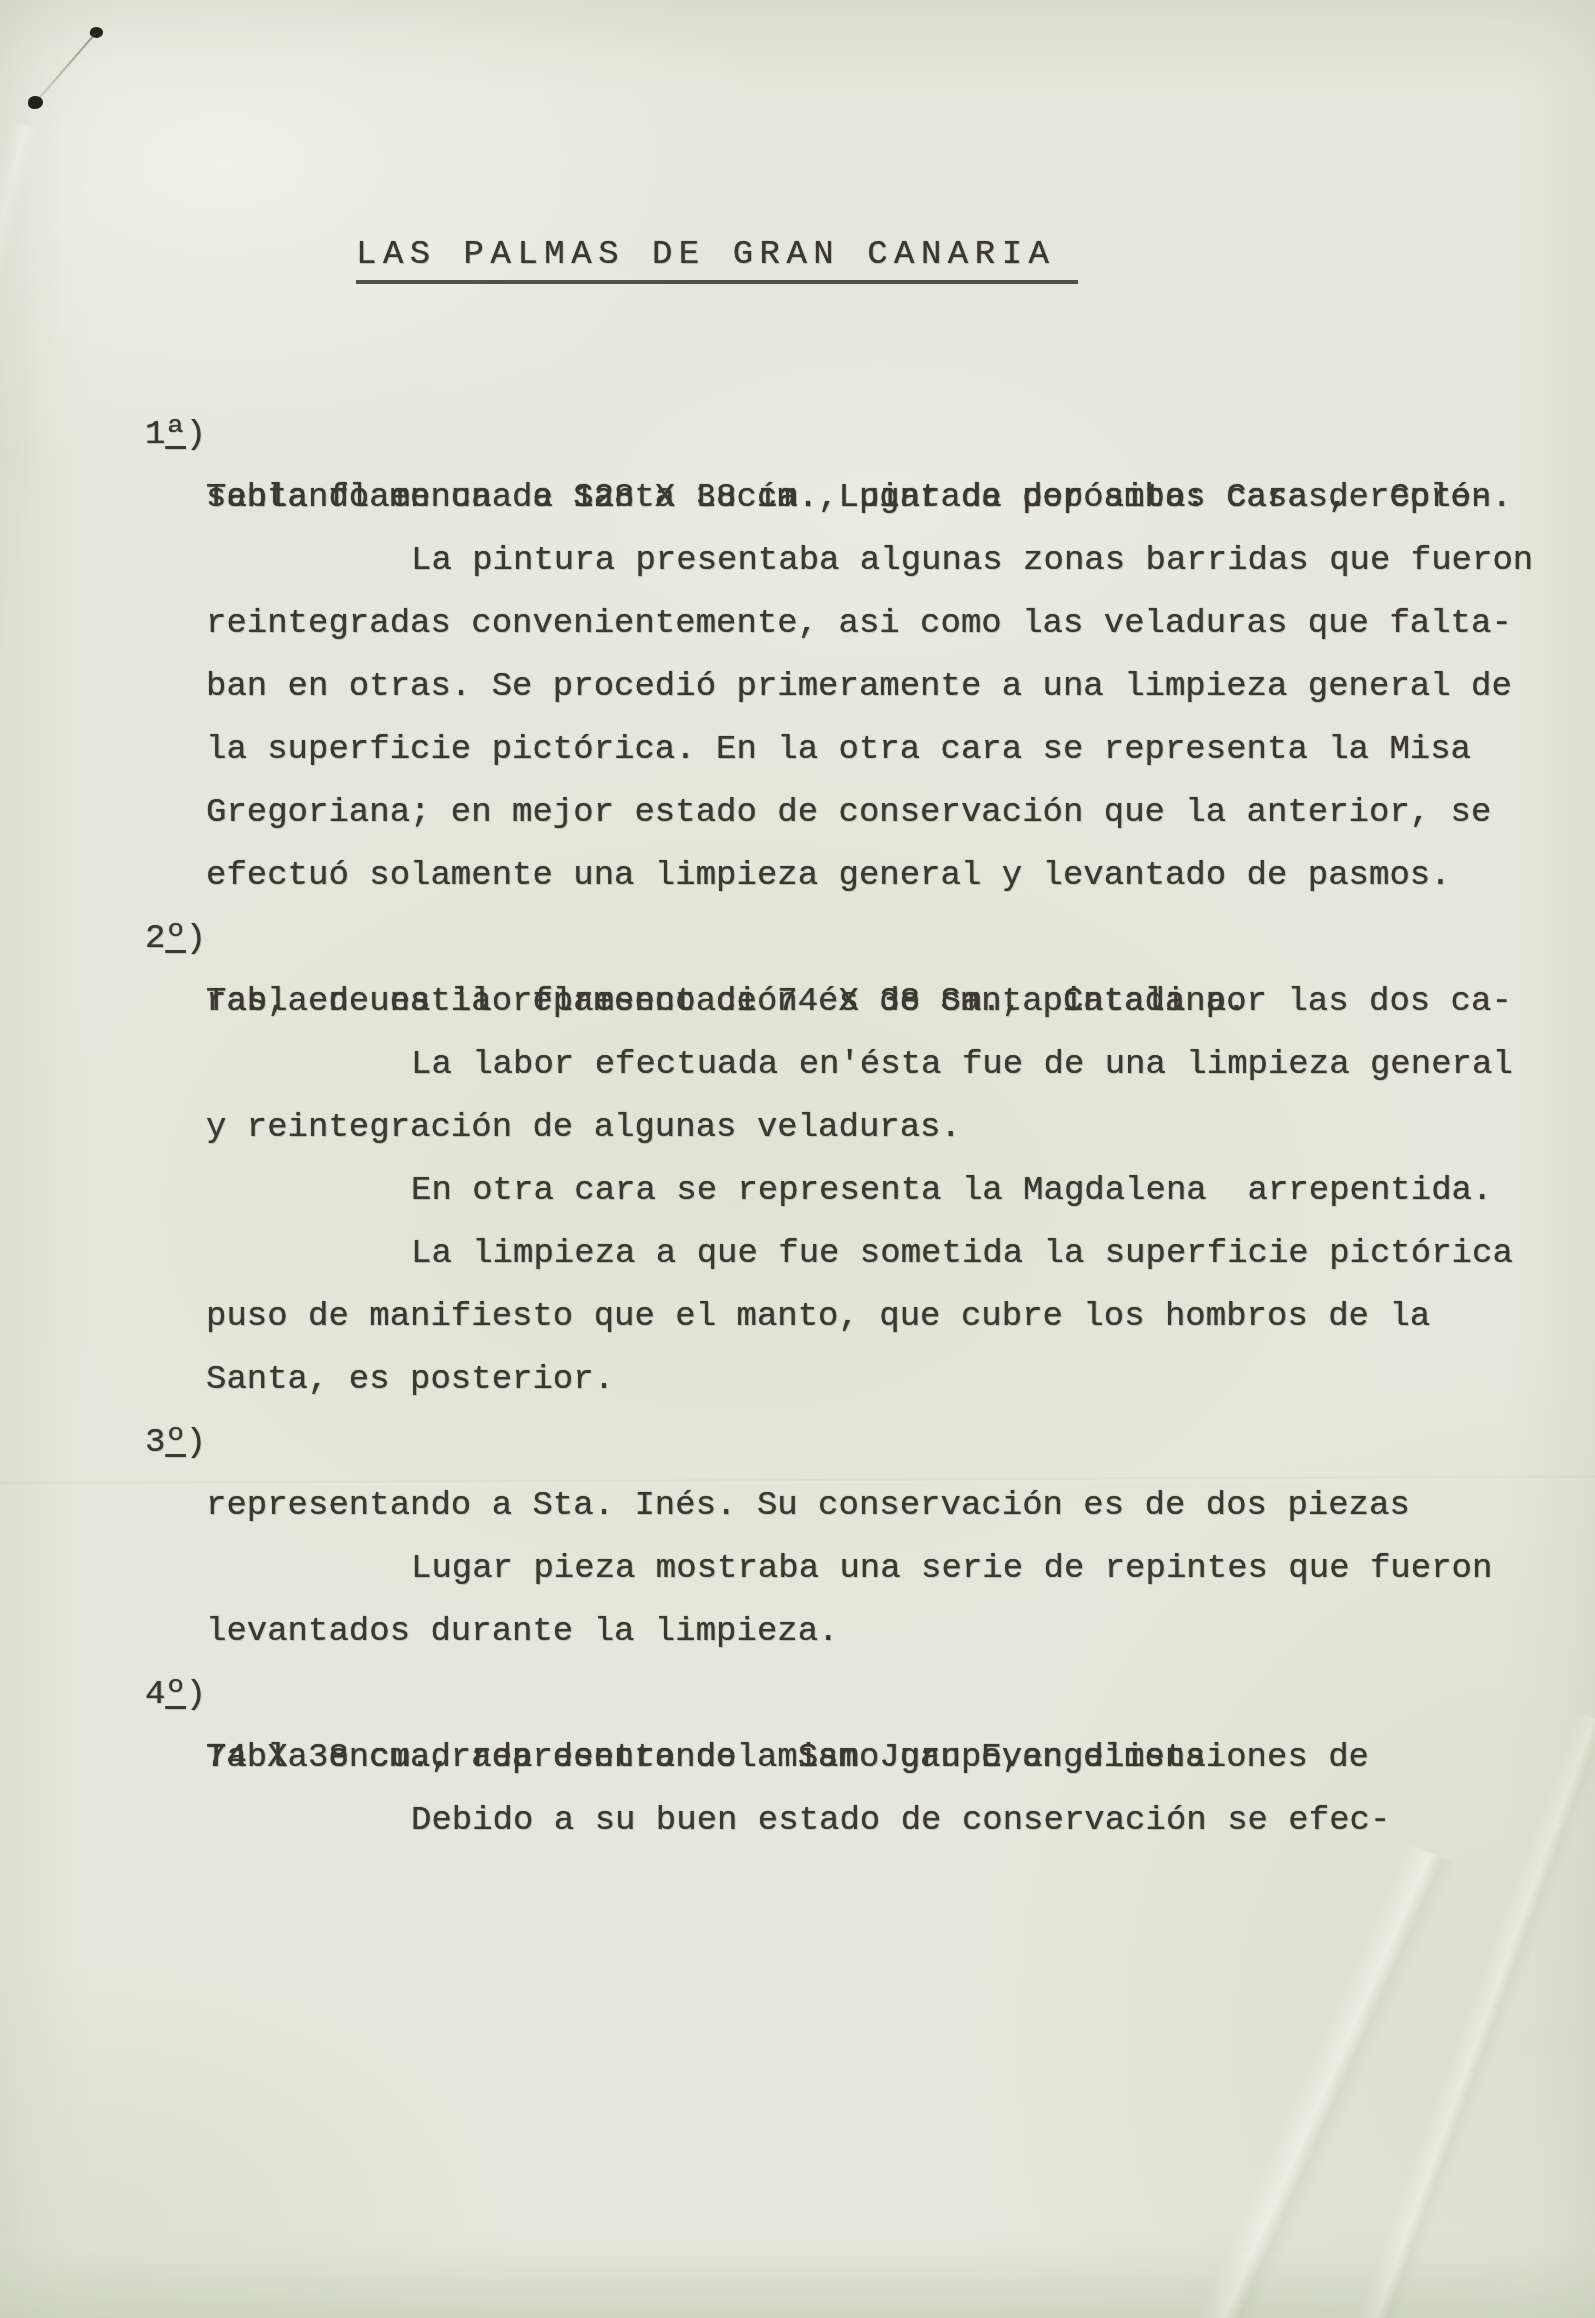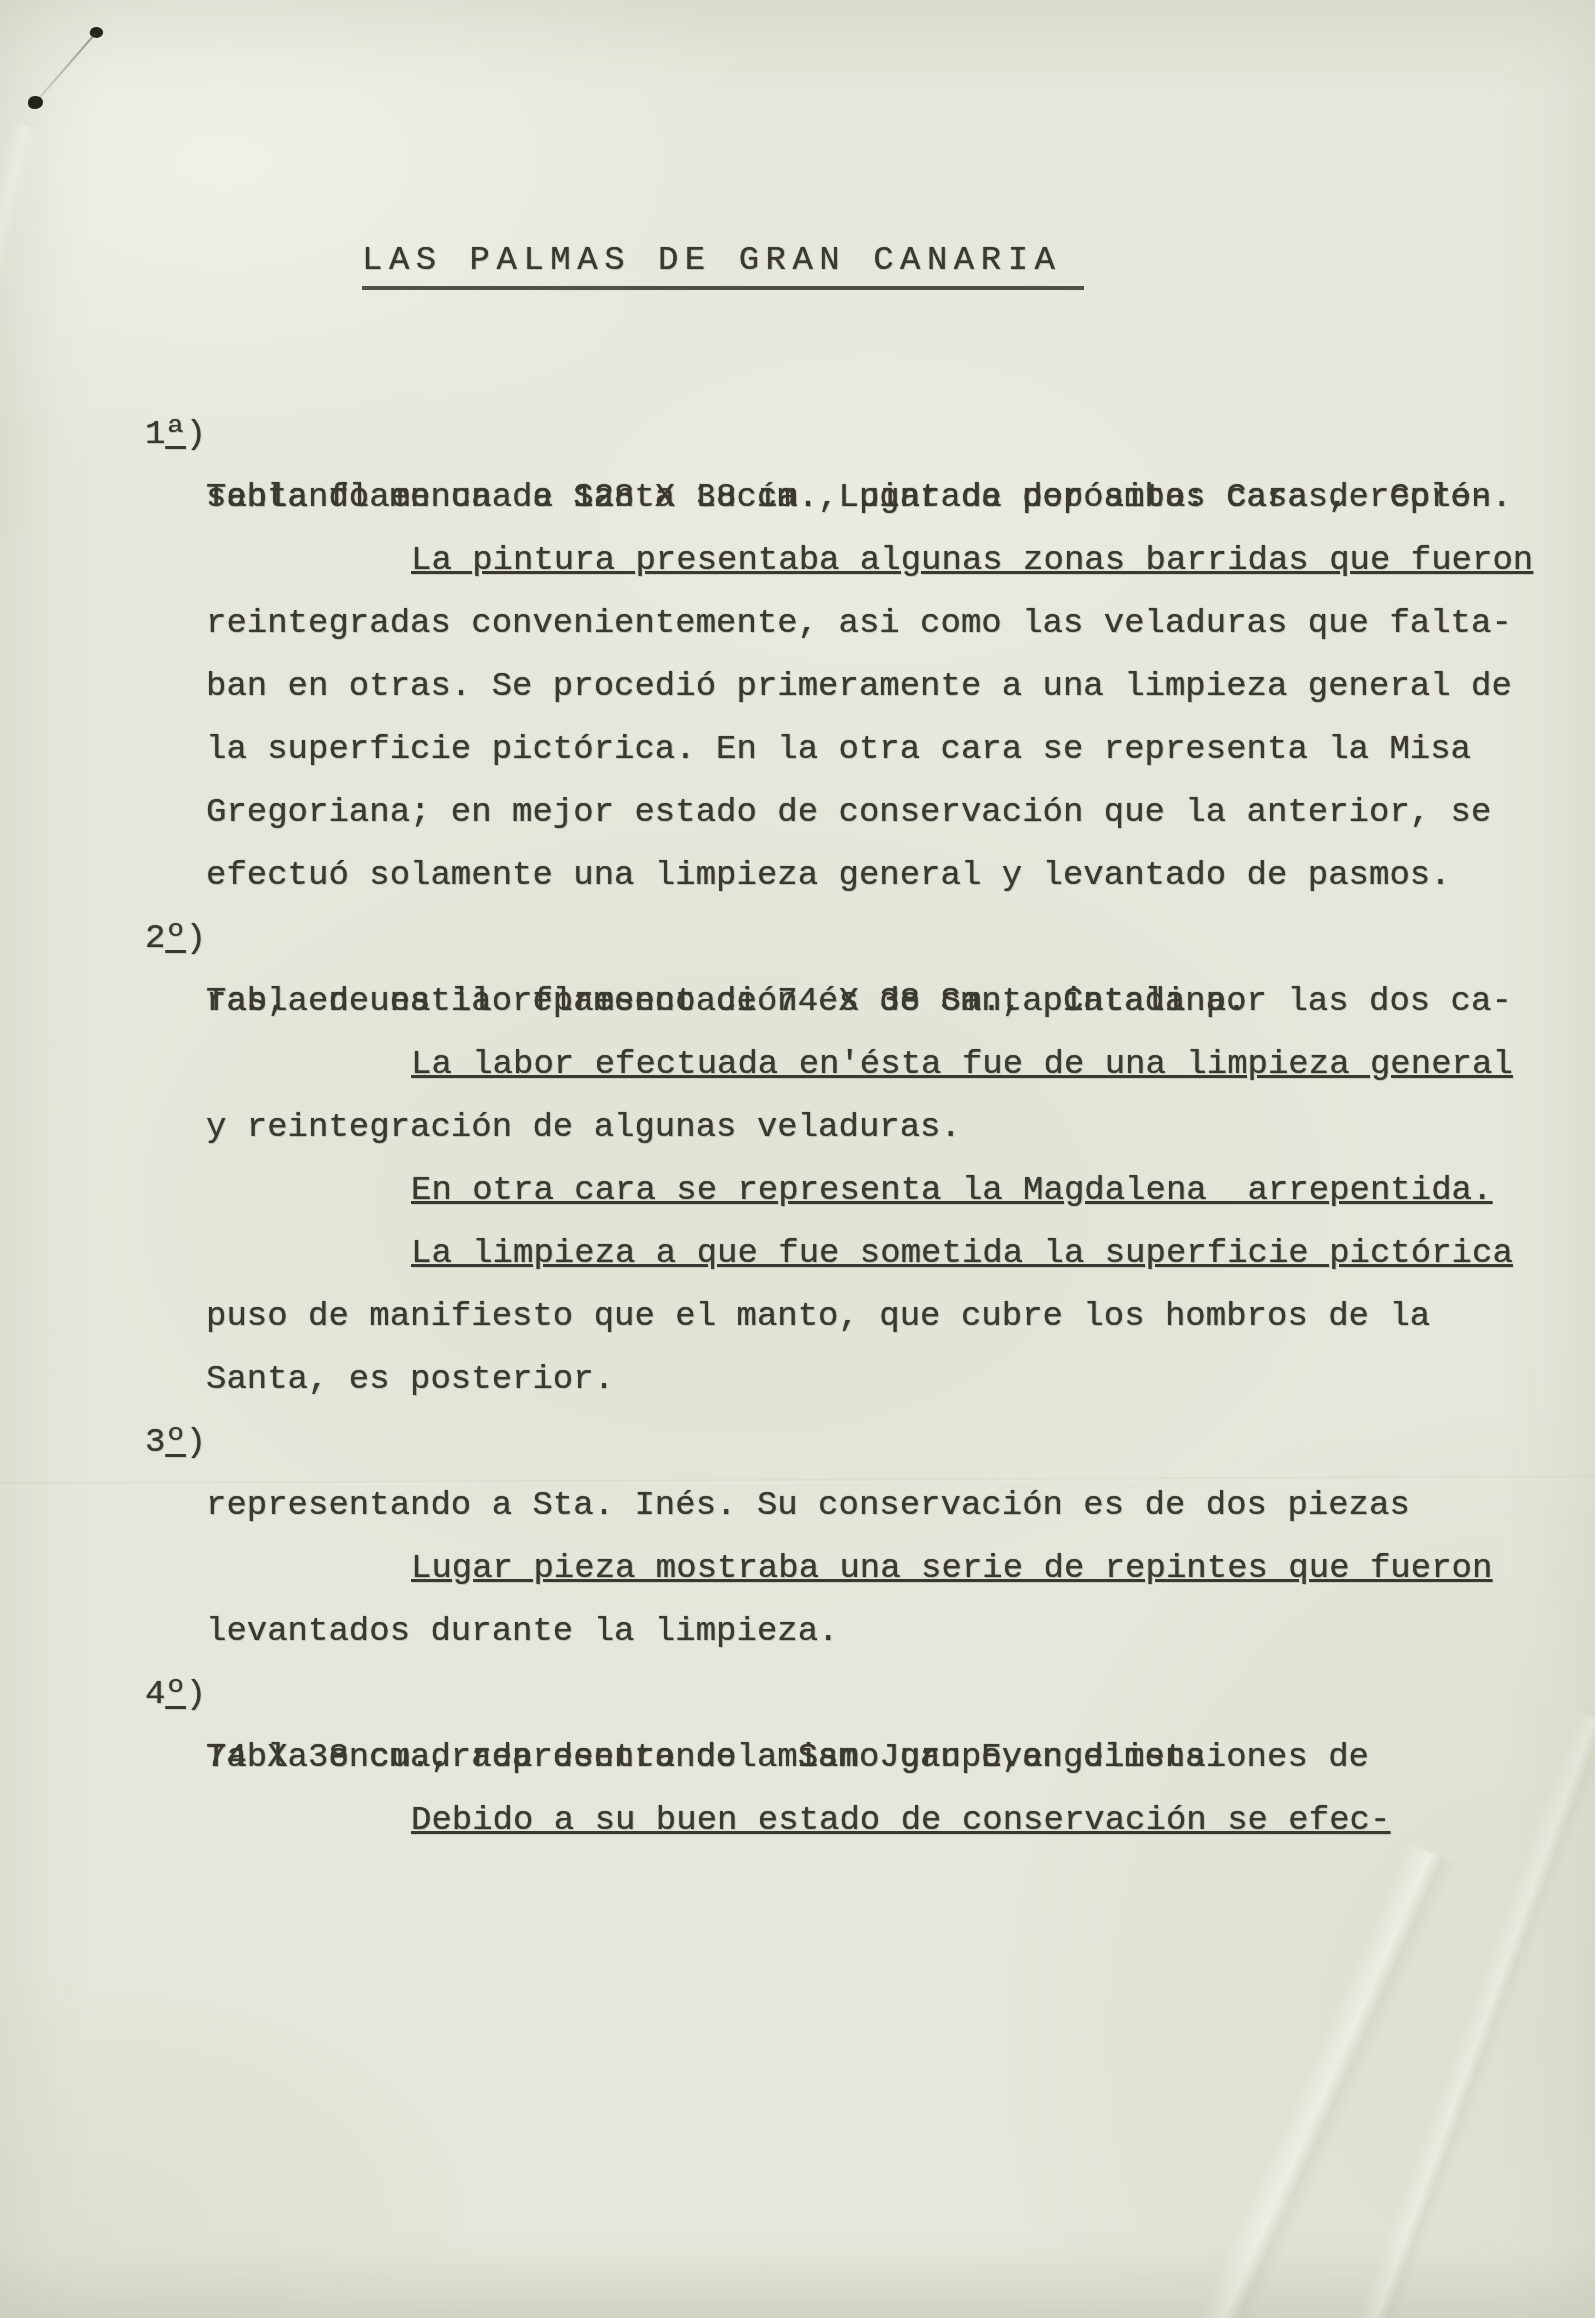--- a/index.html
+++ b/index.html
@@ -86,21 +86,21 @@
     background: linear-gradient(90deg, rgba(58,58,46,0.45), rgba(58,58,46,0.12));
     transform-origin: left center;
     transform: rotate(131deg);
   }
 
   
   .title {
     position: absolute;
     top: 223px;
     left: 344px;
-    margin: 18px;
+    margin: 12px;
     font-size: 34px;
     font-weight: normal;
     letter-spacing: 6.5px;
     white-space: pre;
     color: #3a3831;
     text-shadow: 0 0 1px rgba(58,56,49,0.85), 1px 1px 0 rgba(58,56,49,0.15);
     border-bottom: 4px solid rgba(48,46,39,0.82);
     padding: 0 22px 7px 0;
   }
 
@@ -116,21 +116,21 @@
     height: 63px;
     line-height: 63px;
     font-size: 34px;
     white-space: pre;
   }
   .line .text {
     position: absolute;
     left: 206px;
     text-shadow: 0 0 1px rgba(58,56,49,0.85), 1px 1px 0 rgba(58,56,49,0.15);
   }
-  .line.indent .text { left: 411px; text-decoration: underline; }
+  .line.indent .text { left: 411px; }
   .marker {
     position: absolute;
     left: 145px;
     text-shadow: 0 0 1px rgba(58,56,49,0.85), 1px 1px 0 rgba(58,56,49,0.15);
   }
   .marker .ord {
     text-decoration: underline;
     text-underline-offset: 3px;
   }
 </style>

